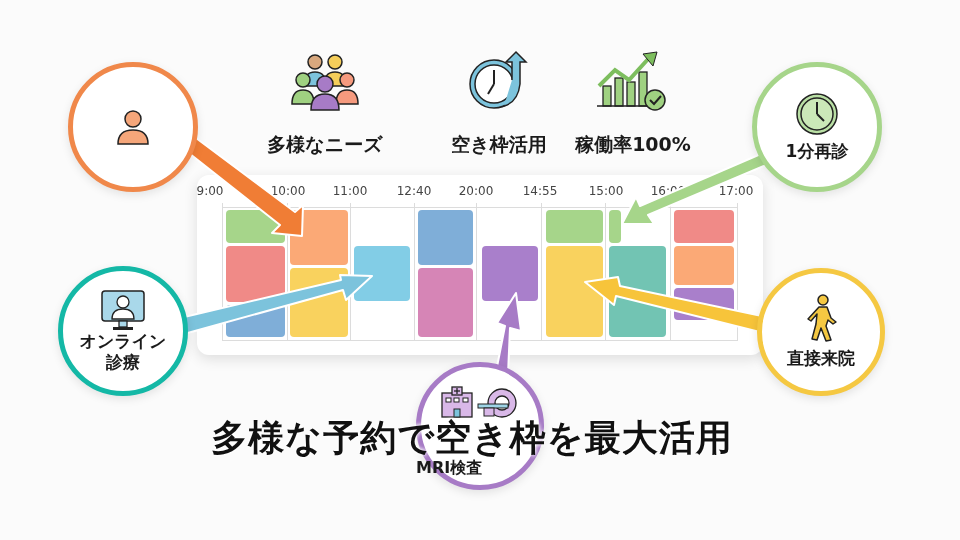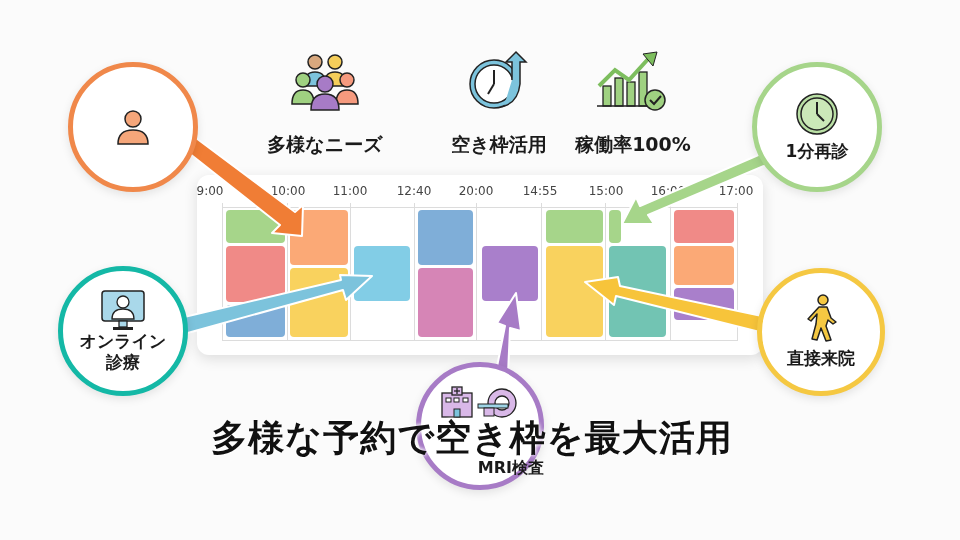--- a/index.html
+++ b/index.html
@@ -199,13 +199,13 @@
     <rect x="14" y="24" width="6" height="8" fill="#7CC3DC" stroke="#222"></rect>
     <circle cx="62" cy="18" r="14" fill="#D9B8E8" stroke="#222" stroke-width="1.3"></circle>
     <circle cx="62" cy="18" r="7" fill="#fff" stroke="#222" stroke-width="1.3"></circle>
     <rect x="38" y="19" width="30" height="4" fill="#9ED4E6" stroke="#222" stroke-width="1"></rect>
     <rect x="44" y="23" width="10" height="8" fill="#D9B8E8" stroke="#222" stroke-width="1"></rect>
   </svg>
 </div>
 
 <div class="headline">多様な予約で空き枠を最大活用</div>
 
-<div class="abs" style="left:416px; width:128px; top:458px; text-align:right; font-weight:bold; font-size:16px; color:#1a1a1a;">MRI検査</div>
+<div class="abs" style="left:416px; width:128px; top:458px; text-align:left; font-weight:bold; font-size:16px; color:#1a1a1a;">MRI検査</div>
 
 </body></html>

